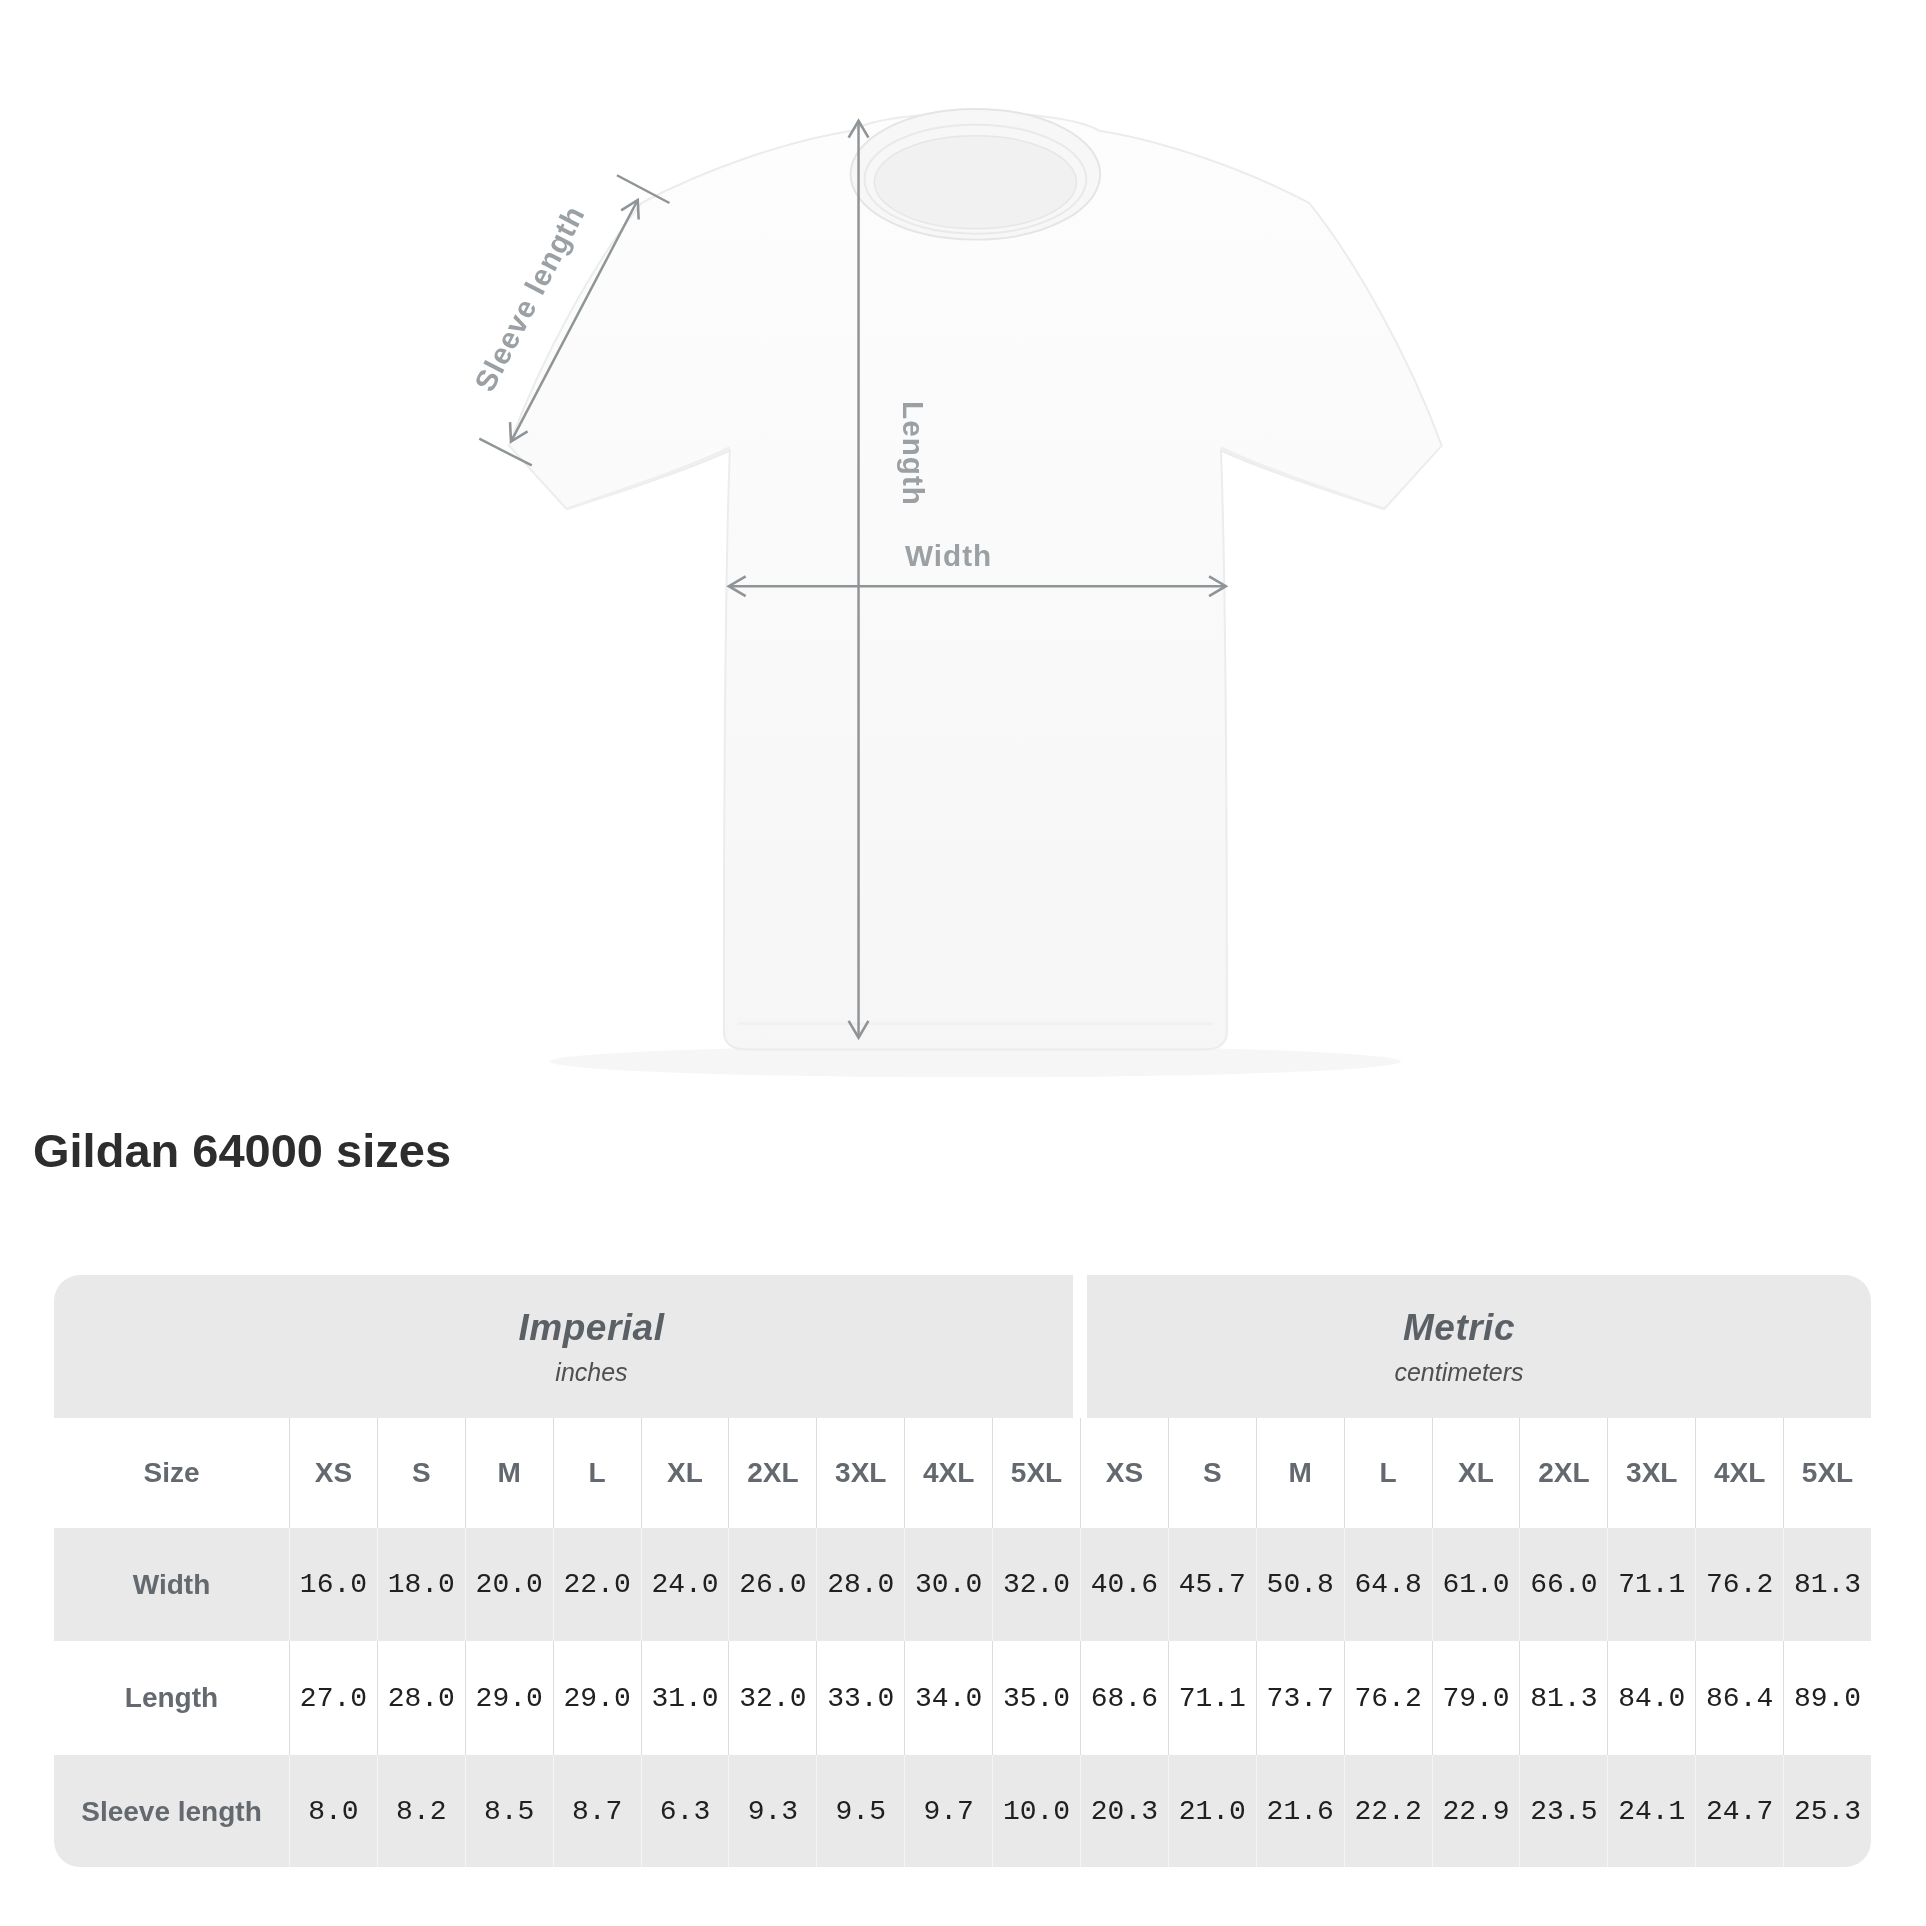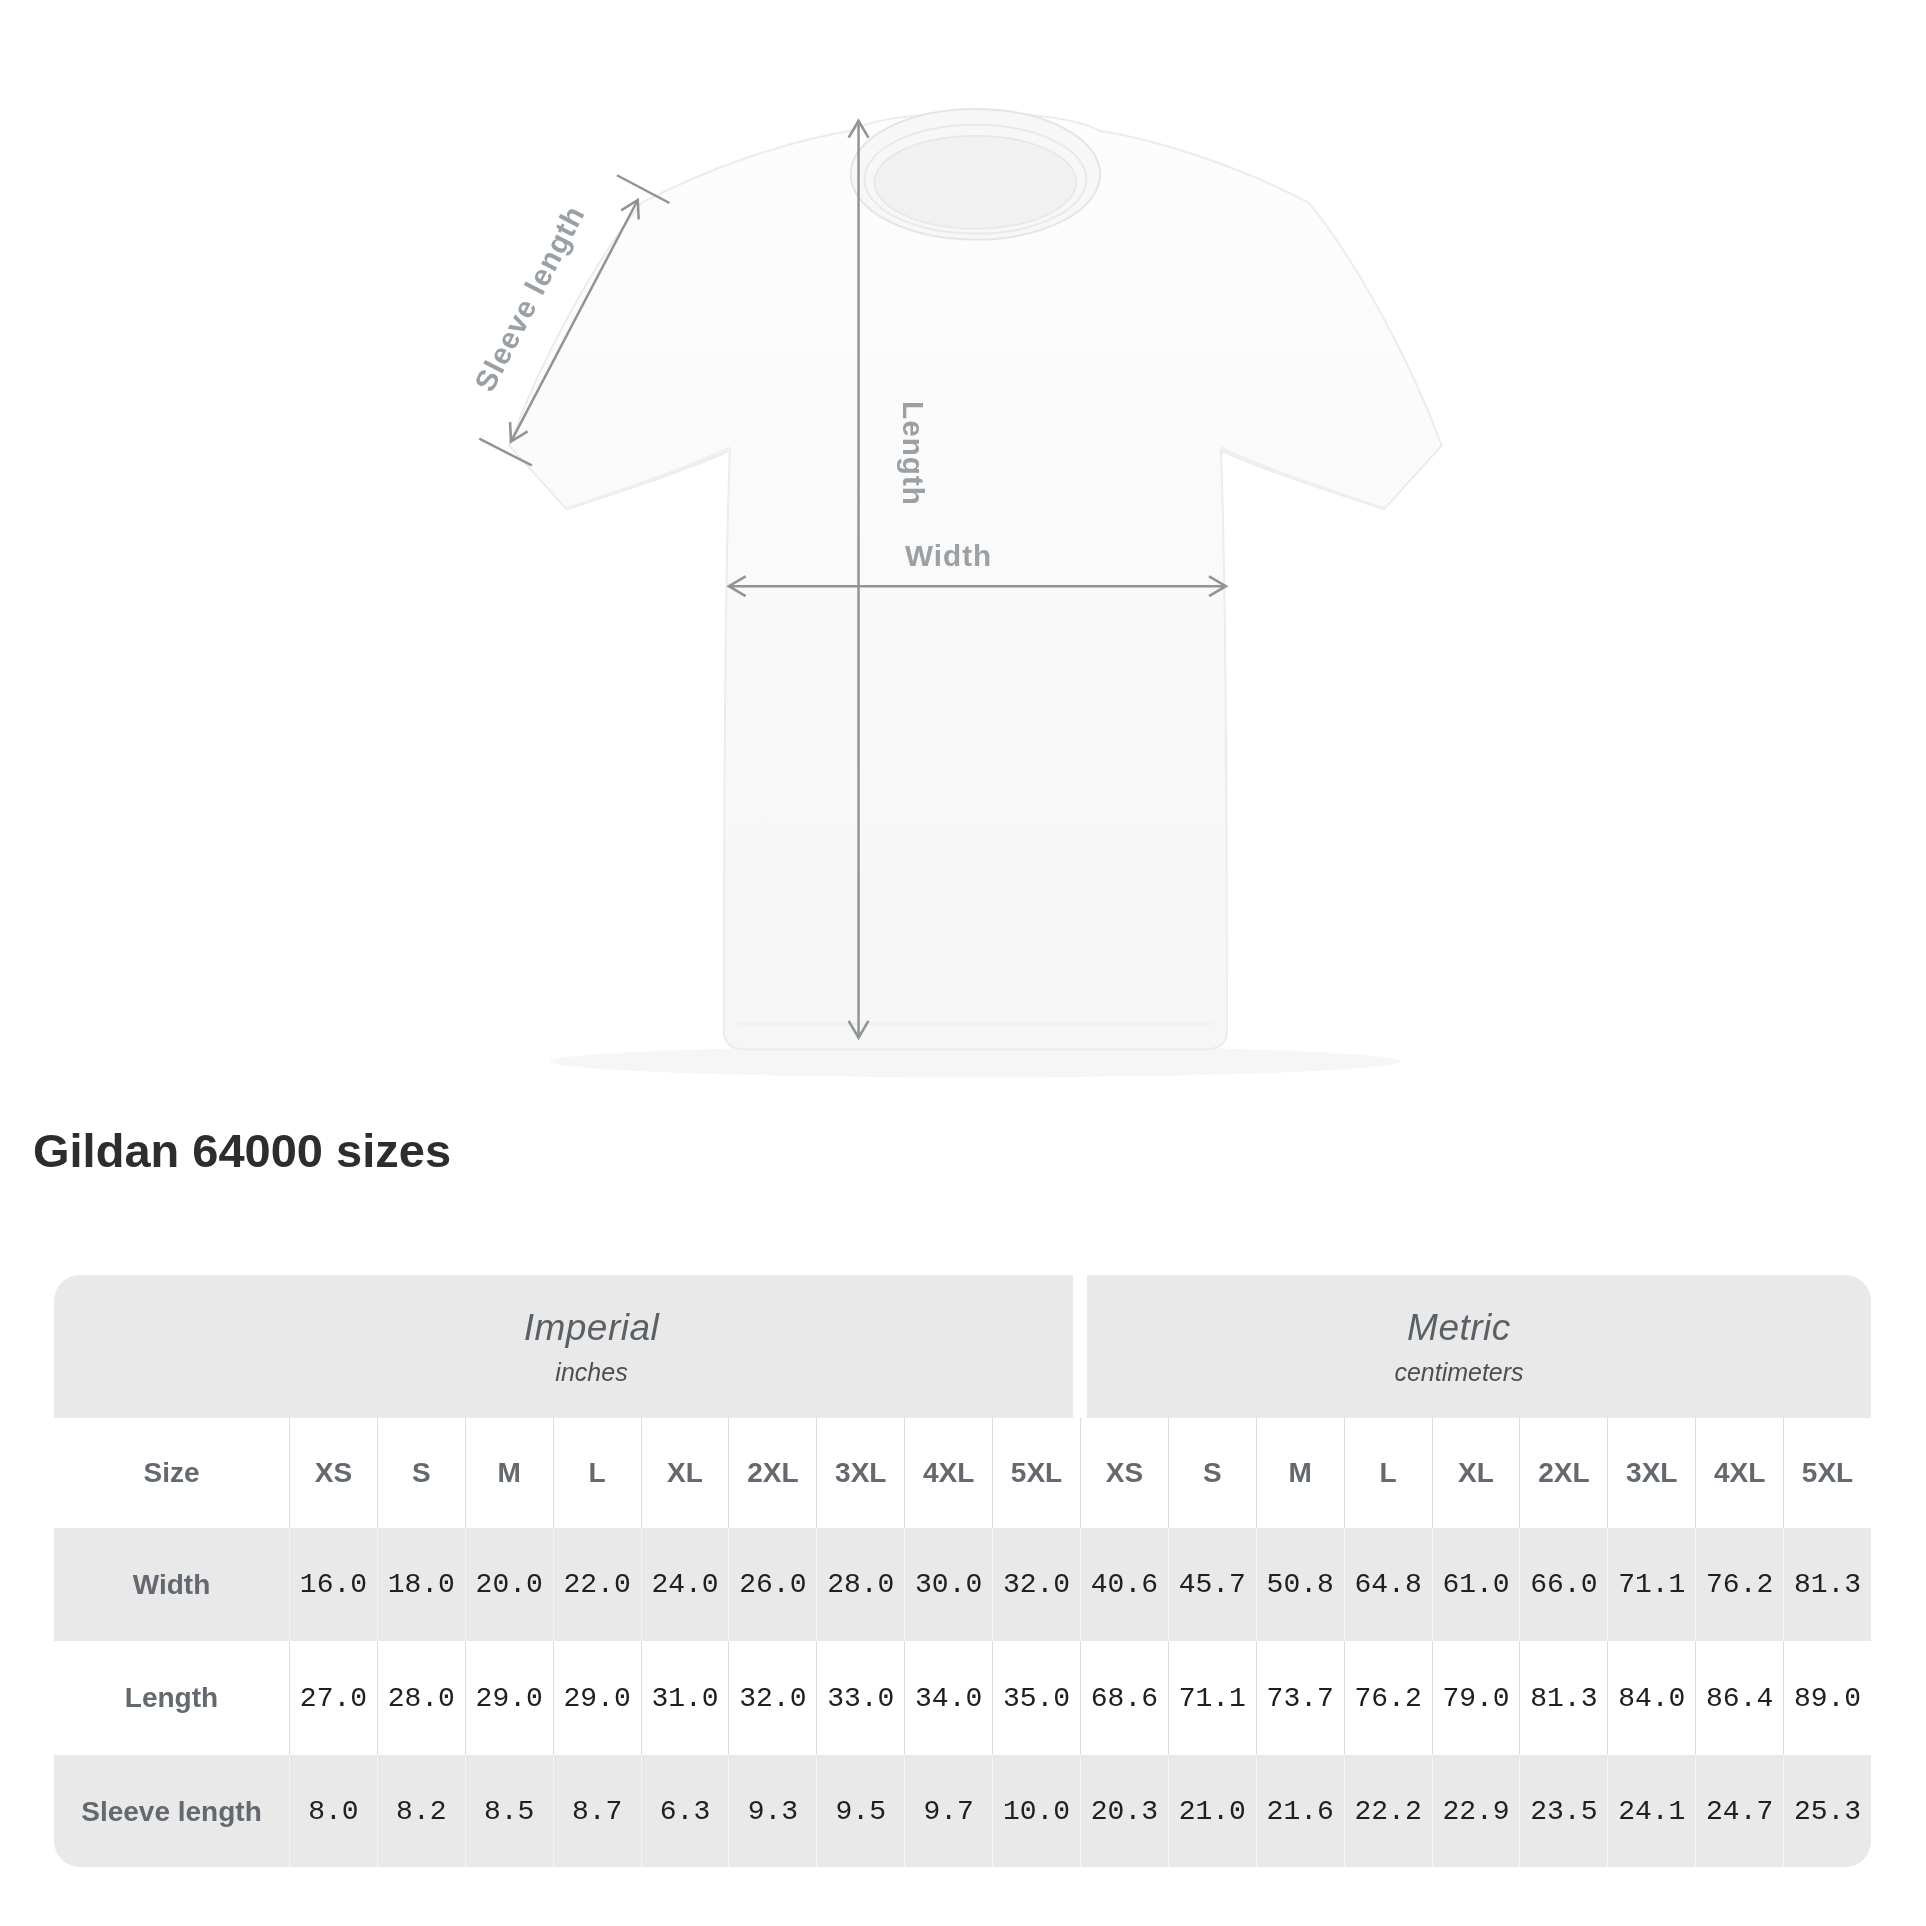--- a/index.html
+++ b/index.html
@@ -19,21 +19,21 @@
 
   
   .tbl{position:absolute;left:54px;top:1275px;width:1817px;height:592px;
        border-radius:26px;overflow:hidden;display:grid;
        grid-template-columns:235px repeat(18,1fr);
        grid-template-rows:143px 110px 113px 114px 113px;}
   .band{background:#e9e9e9;grid-row:1;display:flex;flex-direction:column;
         align-items:center;justify-content:center;gap:9px;}
   .band1{grid-column:1/11;margin-right:7px;}
   .band2{grid-column:11/20;margin-left:7px;}
-  .band-name{font-style:italic;font-weight:normal;font-size:37px;color:#5a6065;letter-spacing:0.5px;}
+  .band-name{font-style:italic;font-weight:bold;font-size:37px;color:#5a6065;letter-spacing:0.5px;}
   .band-unit{font-style:italic;font-size:25px;color:#4f4f4f;}
   .band1 .band-inner{transform:translateX(28px);}
   .band2 .band-inner{transform:translateX(-20px);}
   .band-inner{display:flex;flex-direction:column;align-items:center;gap:9px;}
 
   .row{display:contents;}
   .c{display:flex;align-items:center;justify-content:center;}
   .wh{background:#ffffff;}
   .g{background:#e9e9e9;}
   .h,.lab{font-weight:bold;color:#63696e;font-size:28px;}

